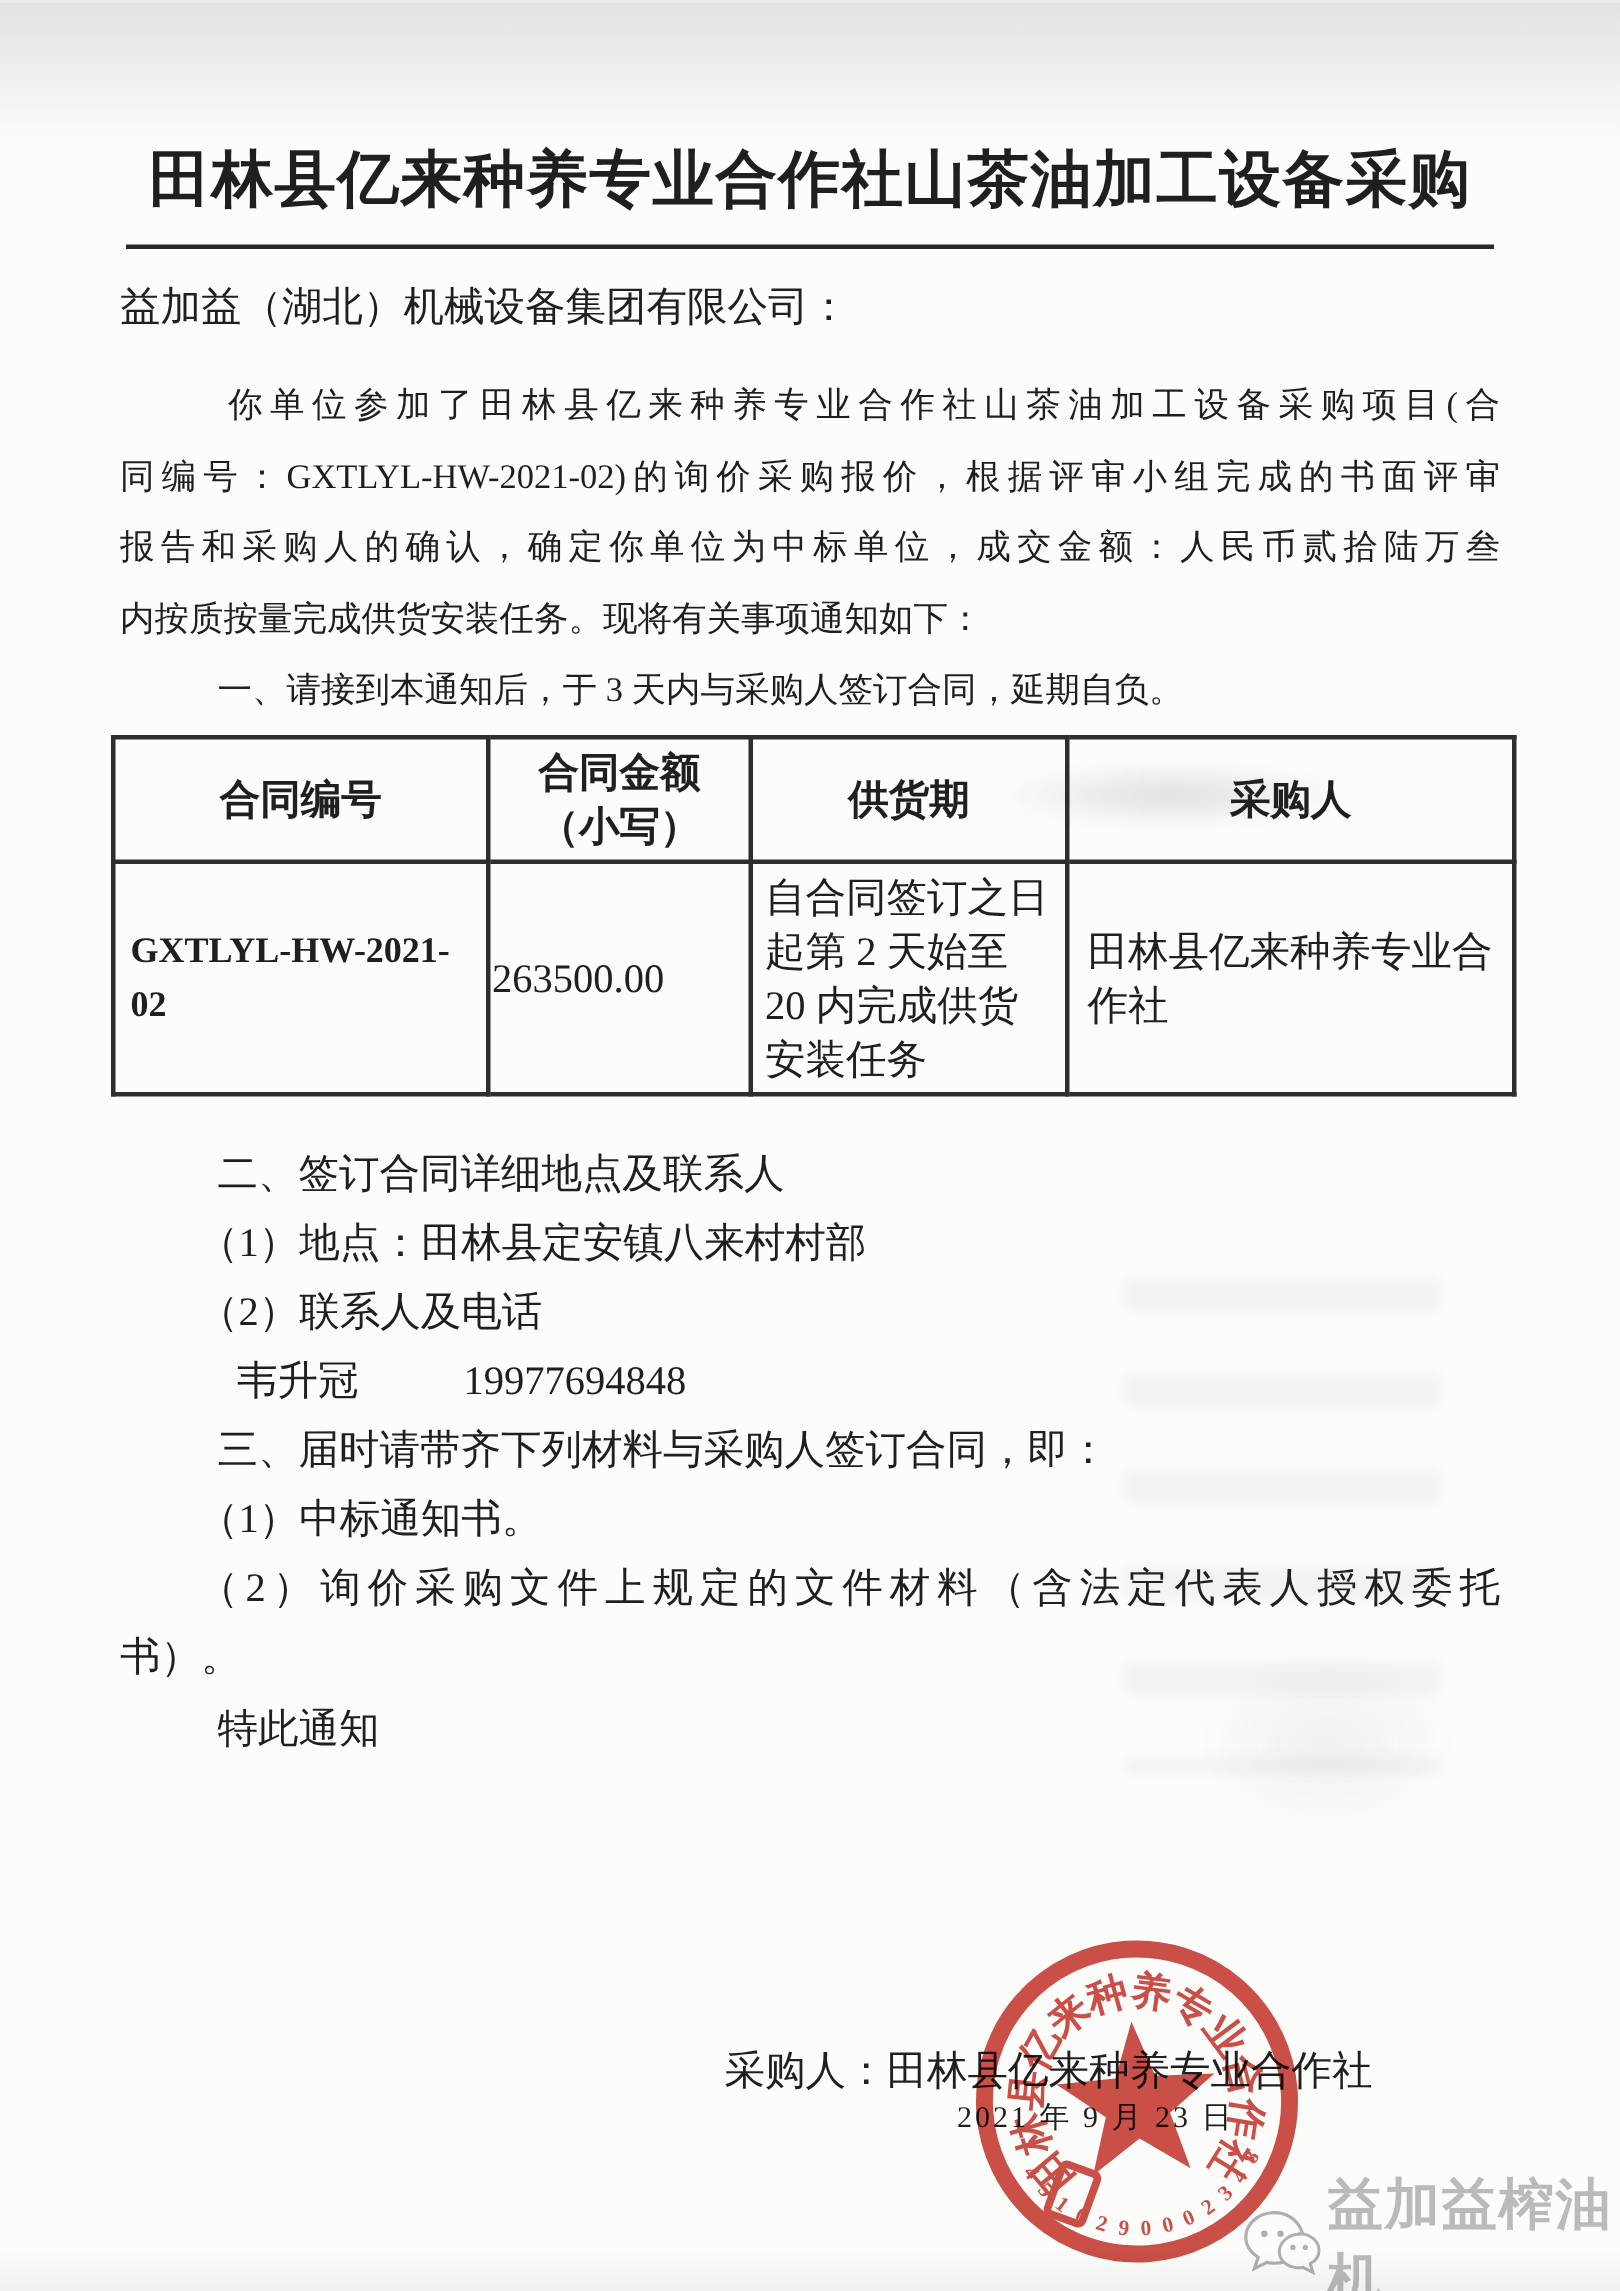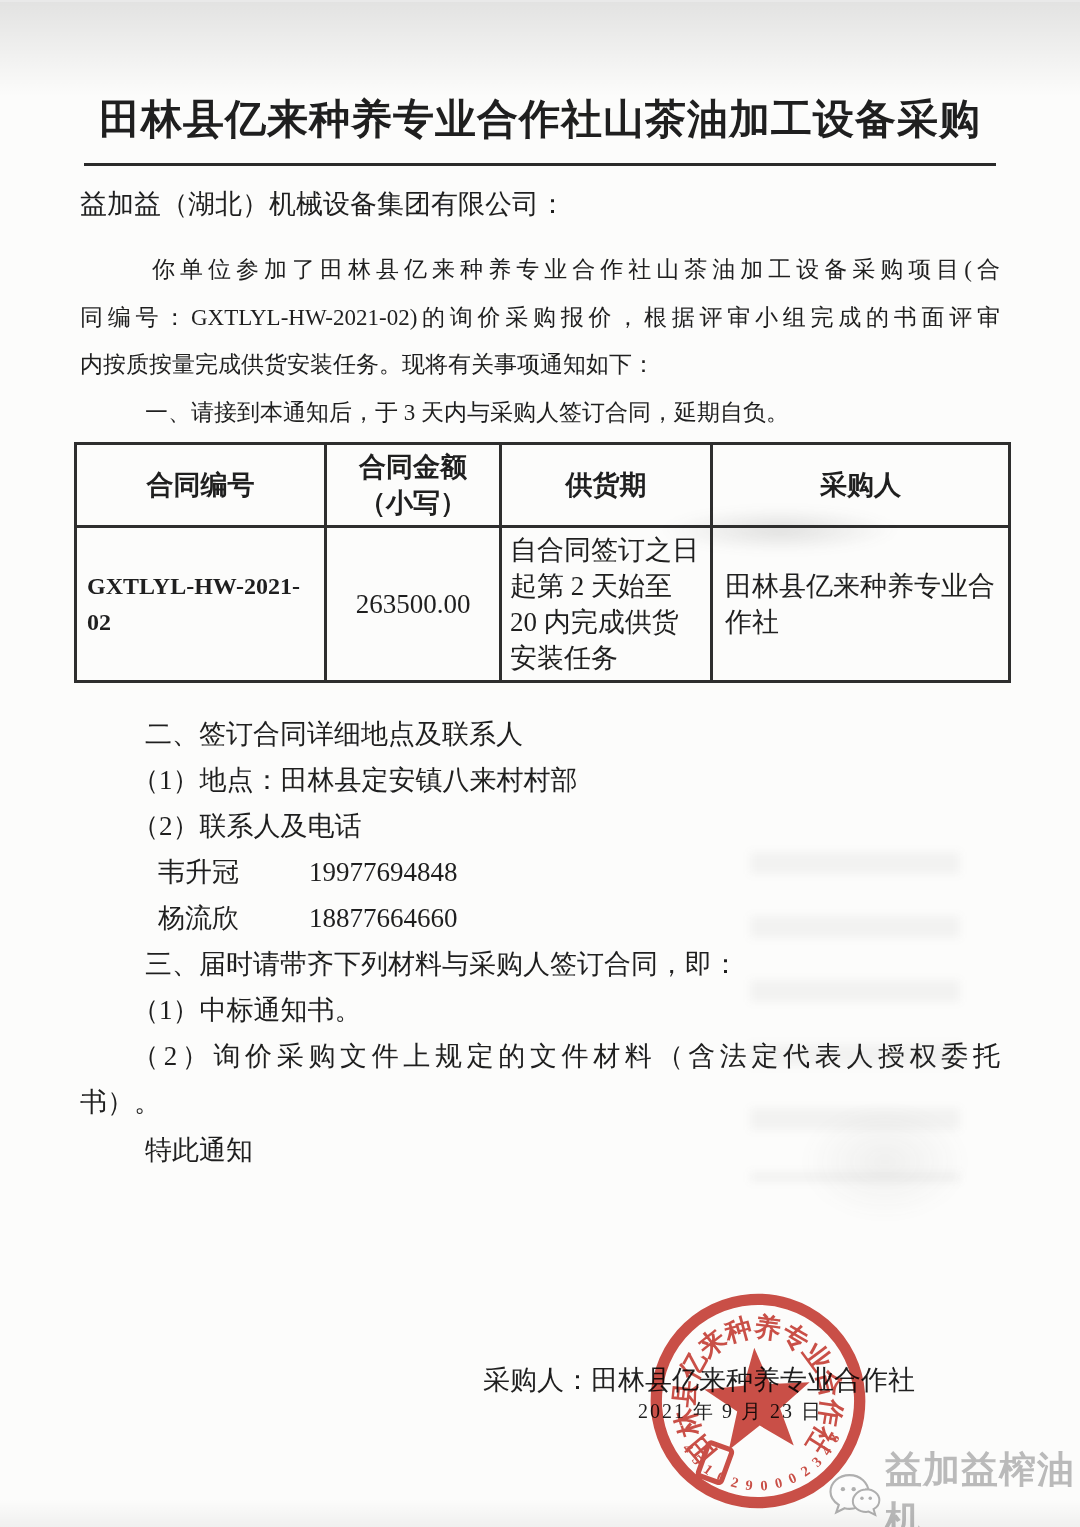--- a/index.html
+++ b/index.html
@@ -30,21 +30,21 @@
   table.contract{
     margin:6px 0 0 74px;border-collapse:collapse;width:934px;
     font-size:27px;table-layout:fixed;
   }
   table.contract th,table.contract td{
     border:3px solid #2e2e2e;vertical-align:middle;line-height:36px;
   }
   table.contract th{font-weight:700;text-align:center;height:76px;white-space:pre-line;padding:2px 4px;}
   table.contract td{height:144px;}
   td.c-num{padding-left:10px;text-align:left;font-size:24px;letter-spacing:0;font-weight:bold;}
-  td.c-amt{text-align:center;}
+  td.c-amt{}
   td.c-period{padding:4px 8px;text-align:left;border-radius:17px;}
   td.c-buyer{padding:4px 12px;text-align:left;}
   .sections{margin:28px 80px 0 80px;font-size:27px;}
   .sections .ln{line-height:46px;}
   .ind-num{padding-left:52px;}
   .ind-name{padding-left:78px;}
   .contact-phone{margin-left:70px;}
   .closing{margin-top:2px;}
   .sign-purchaser{position:absolute;left:483px;top:1360px;font-size:27px;z-index:2;}
   .sign-date{position:absolute;left:638px;top:1396px;font-size:20px;letter-spacing:2px;z-index:2;}
@@ -83,20 +83,21 @@
     <div>田林县亿来种养专业合作社山茶油加工设备采购</div>
   </div>
 
   <hr class="rule">
 
   <div class="addressee">益加益（湖北）机械设备集团有限公司：</div>
 
   <div class="para">
     <div class="bline just ind-first">你单位参加了田林县亿来种养专业合作社山茶油加工设备采购项目(合</div>
     <div class="bline just">同编号：GXTLYL-HW-2021-02)的询价采购报价，根据评审小组完成的书面评审</div>
+    <div class="bline just">报告和采购人的确认，确定你单位为中标单位，成交金额：人民币贰拾陆万叁</div>
     <div class="bline">内按质按量完成供货安装任务。现将有关事项通知如下：</div>
     <div class="bline ind2">一、请接到本通知后，于 3 天内与采购人签订合同，延期自负。</div>
   </div>
 
   <table class="contract">
     <colgroup>
         <col style="width:250px">
         <col style="width:175px">
         <col style="width:211px">
         <col style="width:298px">
@@ -117,23 +118,20 @@
     </tr>
   </tbody>
     </table>
 
   <div class="sections">
     <div class="ln ind2">二、签订合同详细地点及联系人</div>
     <div class="ln ind-num">（1）地点：田林县定安镇八来村村部</div>
     <div class="ln ind-num">（2）联系人及电话</div>
     <div class="ln ind-name">
       <span>韦升冠</span><span class="contact-phone">19977694848</span>
-    </div>
-    <div class="ln ind-name">
-      <span>杨流欣</span><span class="contact-phone">18877664660</span>
     </div>
     <div class="ln ind2">三、届时请带齐下列材料与采购人签订合同，即：</div>
     <div class="ln ind-num">（1）中标通知书。</div>
     <div class="ln ind-num just">（2）询价采购文件上规定的文件材料（含法定代表人授权委托</div>
     <div class="ln">书）。</div>
     <div class="ln ind2 closing">特此通知</div>
   </div>
 
   <div class="sign-purchaser">
     <span>采购人：</span><span>田林县亿来种养专业合作社</span>

